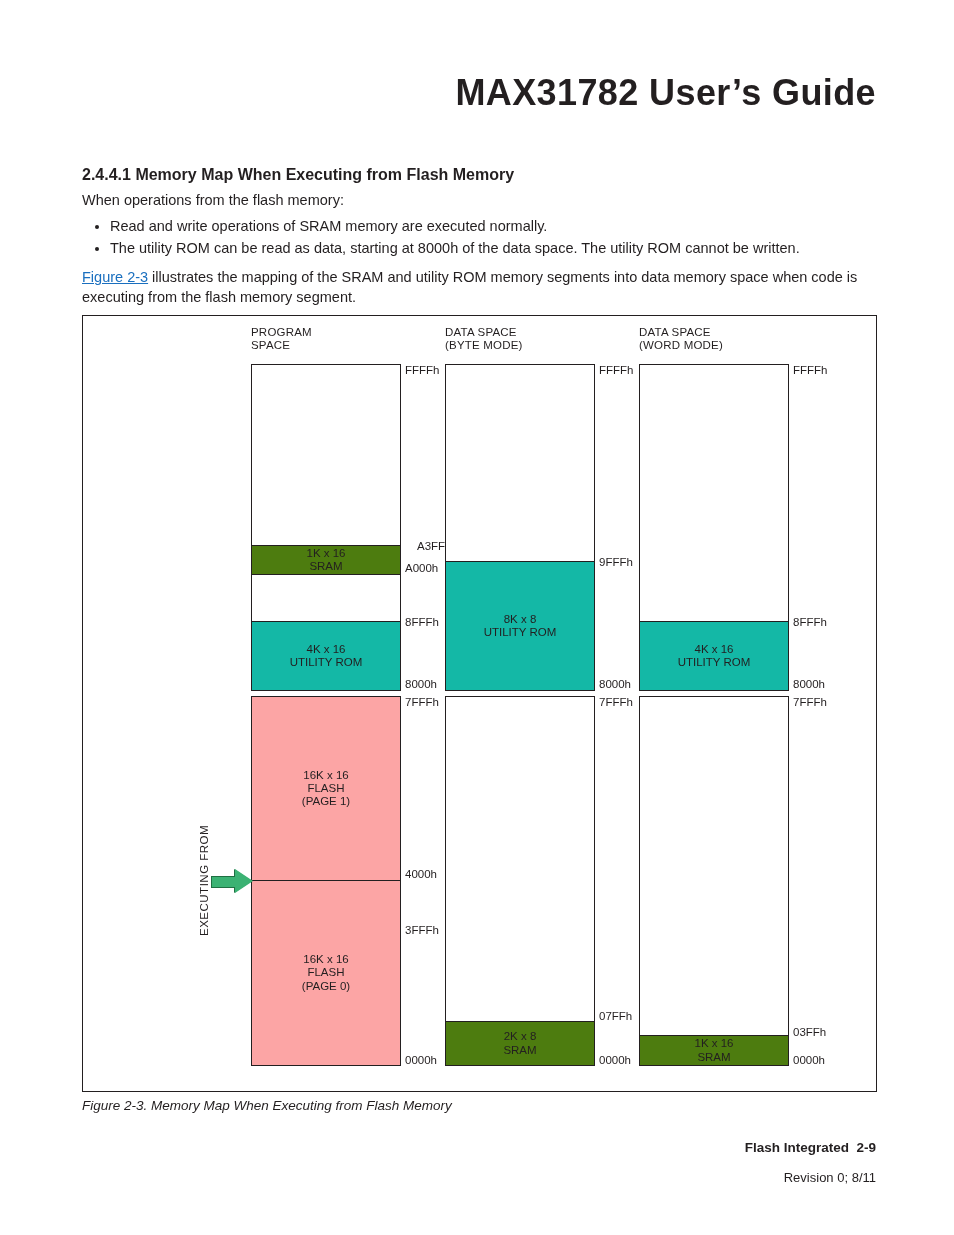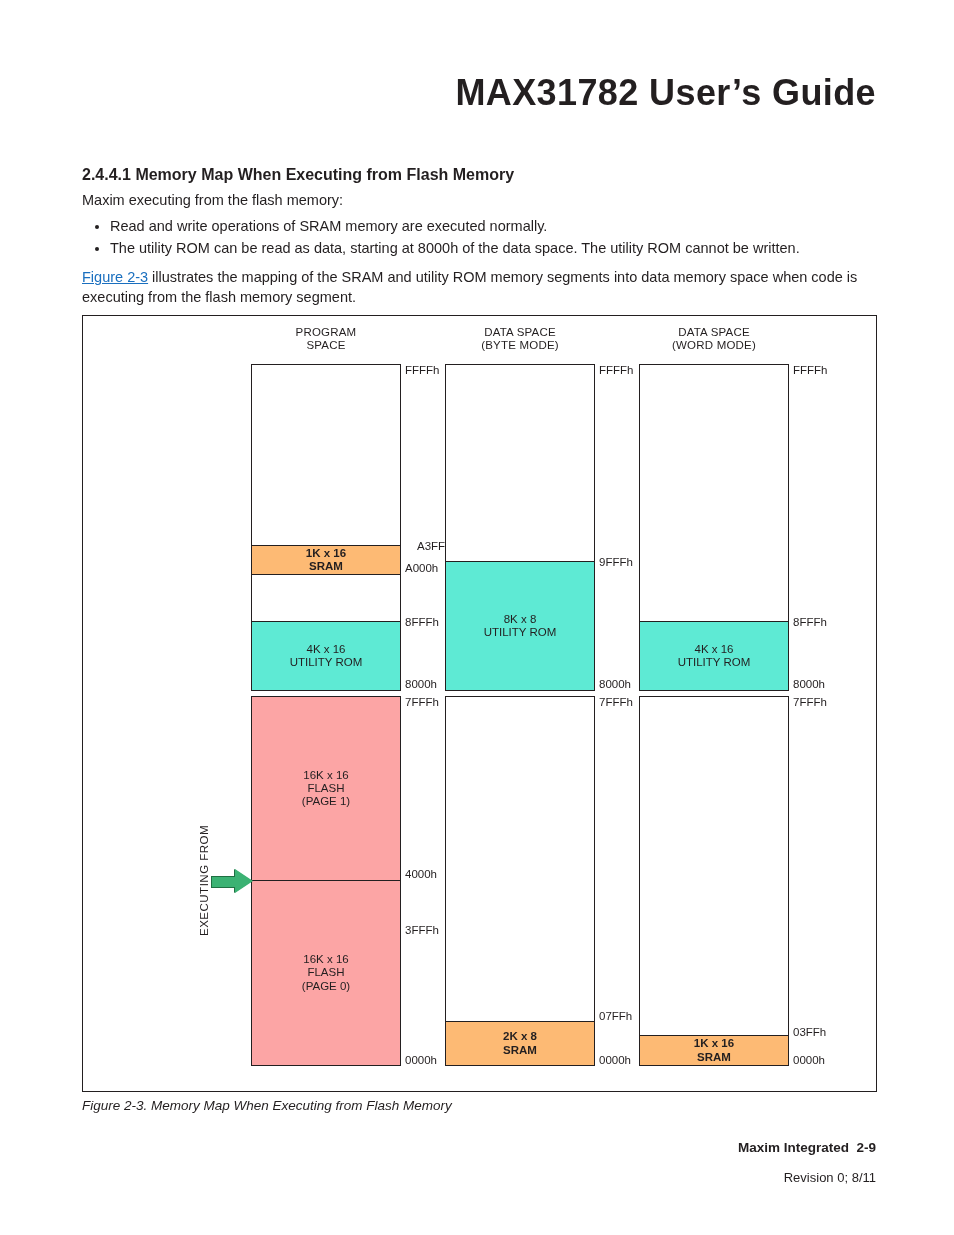--- a/index.html
+++ b/index.html
@@ -60,21 +60,21 @@
     width: 793px;
     height: 775px;
     border: 1px solid #231f20;
   }
   .figure-frame > * { position: absolute; }
 
   .col-label {
     font-family: "Arial Narrow", Arial, sans-serif;
     font-stretch: condensed;
     font-size: 11.5px;
-    text-align: center;
+    text-align: left;
     line-height: 1.15;
     letter-spacing: 0.2px;
   }
 
   
   .region {
     position: absolute;
     width: 150px;
     border: 1px solid #231f20;
     box-sizing: border-box;
@@ -90,23 +90,23 @@
     line-height: 1.15;
   }
   .addr {
     position: absolute;
     font-family: "Arial Narrow", Arial, sans-serif;
     font-stretch: condensed;
     font-size: 11.5px;
     text-align: left;
   }
 
-  .fill-teal   { background: #5eead4; }
+  .fill-teal   { background: #14b8a6; }
   .fill-yellow { background: #fca5a5; }
-  .fill-grey   { background: #fdba74; font-weight: bold; }
+  .fill-grey   { background: #4d7c0f; }
   .fill-white  { background: #ffffff; }
 
   
   .exec-label {
     font-family: "Arial Narrow", Arial, sans-serif;
     font-stretch: condensed;
     font-size: 11.5px;
     letter-spacing: 0.5px;
     transform: rotate(-90deg);
     transform-origin: left top;
@@ -159,21 +159,21 @@
 </head>
 <body>
 
 <div class="page-title">MAX31782 User’s Guide</div>
 
 <div class="section-heading">
   <span>2.4.4.1</span>
   <span>Memory Map When Executing from Flash Memory</span>
 </div>
 
-<div class="intro-line">Maxim executing from the flash memory:</div>
+<div class="intro-line">When operations from the flash memory:</div>
 
 <ul class="bullets">
   <li>Read and write operations of SRAM memory are executed normally.</li>
   <li>The utility ROM can be read as data, starting at 8000h of the data space. The utility ROM cannot be written.</li>
 </ul>
 
 <div class="para" style="top:268px;">
   <a class="fig-link" href="#">Figure 2-3</a><span> illustrates the mapping of the SRAM and utility ROM memory segments into data memory space when code is executing from the flash memory segment.</span>
 </div>
 
@@ -285,15 +285,15 @@
       <span>SRAM</span>
     </div>
   </div>
   <span class="addr" style="left:710px; top:738px;">0000h</span>
 
 </div>
 
 <div class="caption" style="top:1098px;">Figure 2-3. Memory Map When Executing from Flash Memory</div>
 
 <div class="footer-company" style="top:1140px;">
-  <span>Maxim Integrated</span>&nbsp;&nbsp;<span>2-9</span>
+  <span>Flash Integrated</span>&nbsp;&nbsp;<span>2-9</span>
 </div>
 <div class="footer-rev" style="top:1170px;">Revision 0; 8/11</div>
 
 </body></html>

